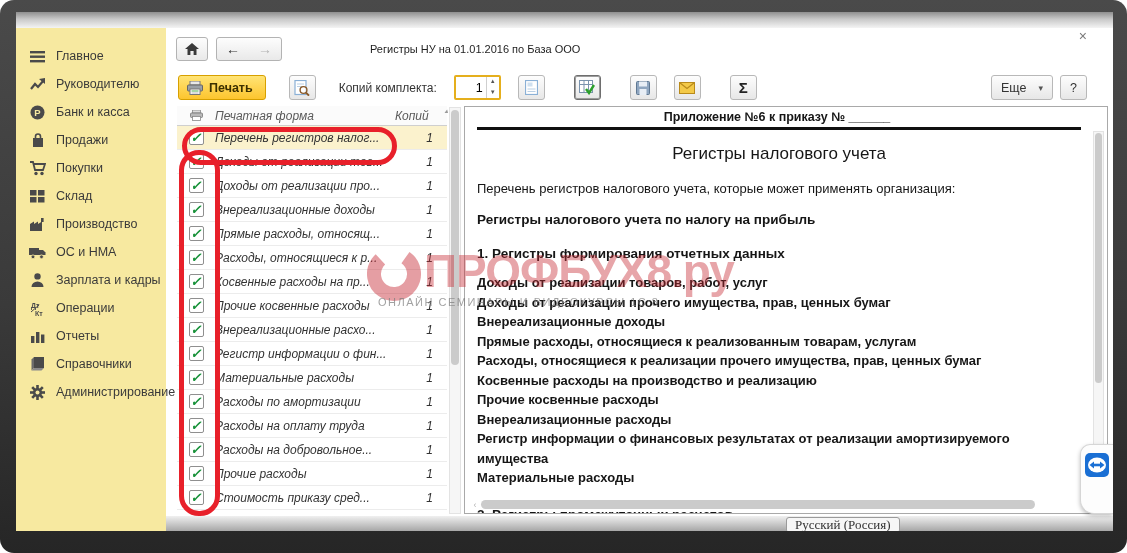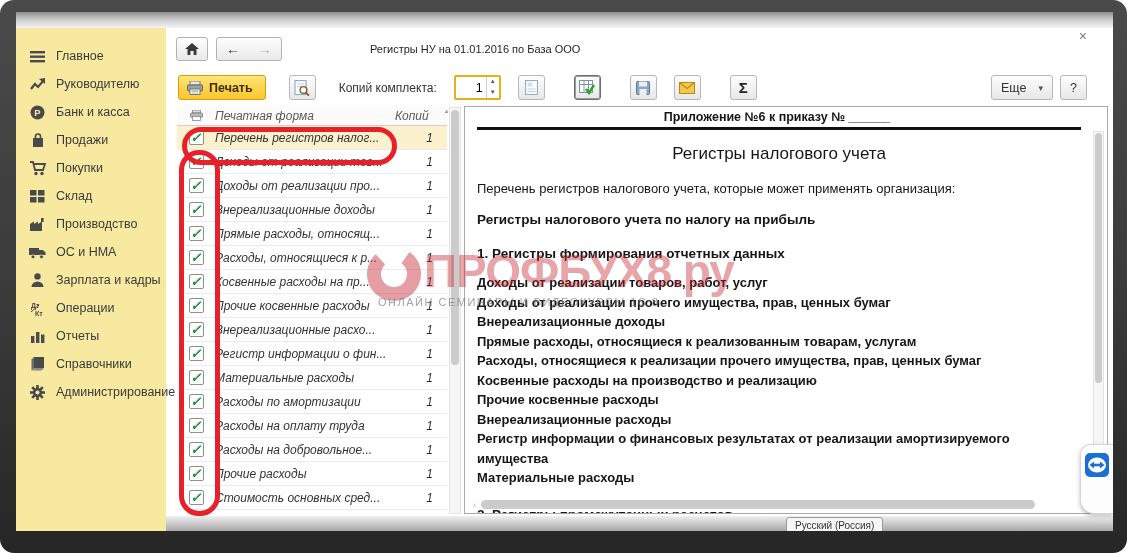--- a/index.html
+++ b/index.html
@@ -71,21 +71,21 @@
   .doc-list { margin-top:12px;font-weight:bold; }
   .doc-list div { line-height:19.5px; }
   .doc-vscroll { position:absolute; right:3px; top:24px; bottom:22px; width:11px; background:#f6f6f6; border:1px solid #e3e3e3; }
   .doc-vscroll .thumb { position:absolute; left:1px; right:1px; top:1px; height:250px; background:#cbcbcb; border-radius:5px; }
   .doc-hscroll { position:absolute; left:6px; right:18px; bottom:3px; height:11px; display:flex; align-items:center; }
   .doc-hscroll .harrow { font-size:9px; color:#b5b5b5; width:8px; text-align:center; }
   .doc-hscroll .htrack { flex:1; height:9px; position:relative; }
   .doc-hscroll .hthumb { position:absolute; left:2px; top:0; height:9px; width:92%; background:#cbcbcb; border-radius:5px; }
 
   .bottomstrip { height:15px; background:linear-gradient(#f0f0f0,#a7a7a7); position:relative; }
-  .langbox { position:absolute; left:620px; top:1px; height:16px; padding:0 8px; background:#f6f6f6; border:1px solid #9a9a9a; border-radius:3px; font-size:10px; color:#333; display:flex; align-items:center; }
+  .langbox { position:absolute; left:620px; top:1px; height:16px; padding:0 8px; background:#f6f6f6; border:1px solid #9a9a9a; border-radius:3px; font-size:13px; color:#333; display:flex; align-items:center;font-family:Liberation Serif, serif; }
 
   
   .annot { position:absolute; border:5px solid var(--annotation_red,#e8202a); pointer-events:none; z-index:8; }
   .annot-row { left:166px; top:115px; width:215px; height:38px; border-radius:19px; }
   .annot-col { left:163px; top:138px; width:41px; height:366px; border-radius:20px; }
 
   .watermark { position:absolute; left:348px; top:230px; z-index:5; pointer-events:none; display:flex; align-items:flex-start; }
   .wm-text { font-size:46px; font-weight:bold; color:rgba(198,40,50,0.42); letter-spacing:-1px; line-height:58px; margin-left:2px; white-space:nowrap; }
   .wm-sub { position:absolute; left:14px; top:54px; font-size:11px; letter-spacing:1.5px; color:rgba(125,125,125,0.72); white-space:nowrap; }
 
@@ -436,21 +436,21 @@
               <span class="cb-cell">
                   <span class="cbx">✓</span>
                 </span>
               <span class="name-cell">Прочие расходы</span>
               <span class="copies-cell">1</span>
             </div>
             <div class="trow">
               <span class="cb-cell">
                   <span class="cbx">✓</span>
                 </span>
-              <span class="name-cell">Стоимость основных сред...</span>
+              <span class="name-cell">Стоимость приказу сред...</span>
               <span class="copies-cell">1</span>
             </div>
           </div>
 
           <div class="tscroll">
               <div class="thumb"></div>
             </div>
 
           <div class="docpanel">
             <div class="doc-appendix">Приложение №6 к приказу № ______</div>

